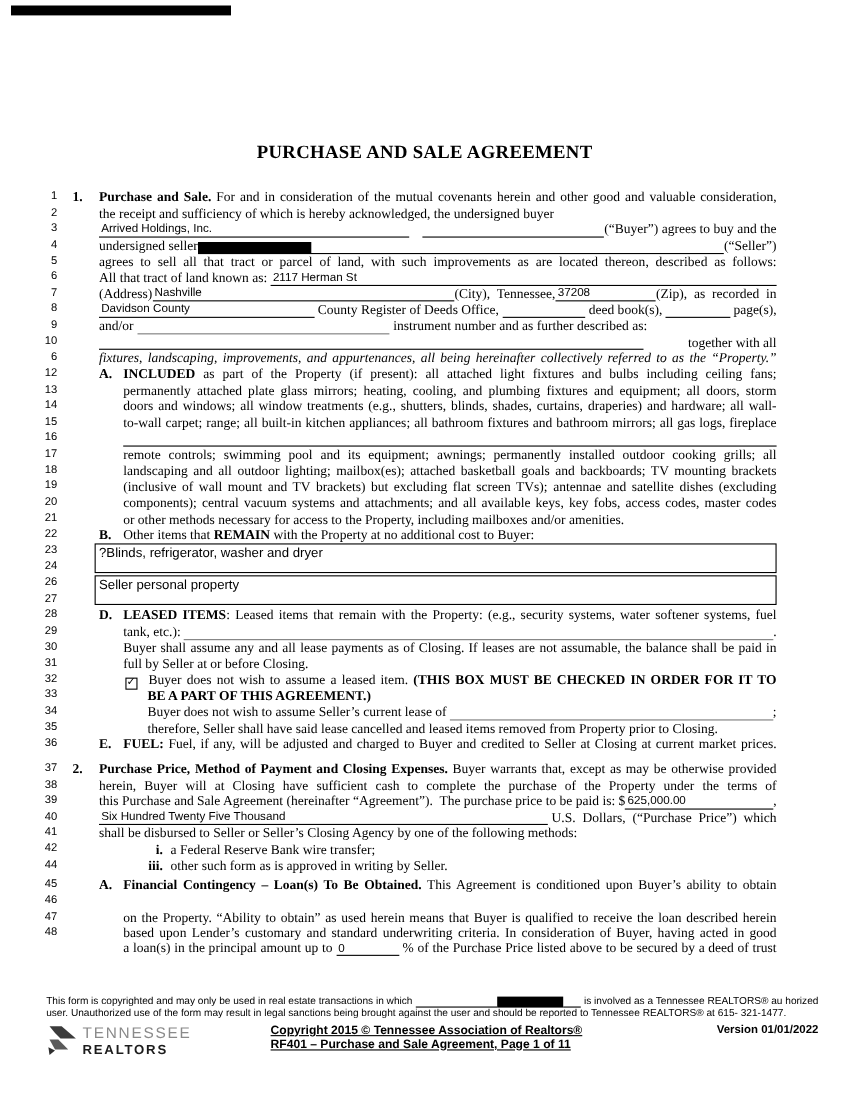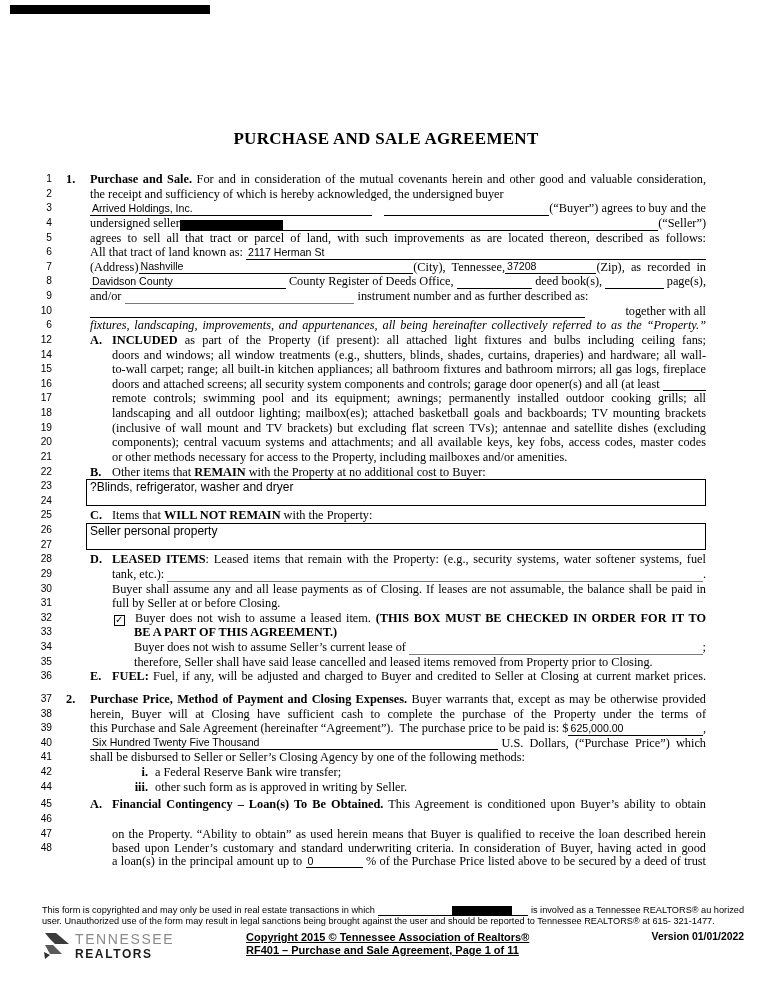--- a/index.html
+++ b/index.html
@@ -98,30 +98,34 @@
       </div>
       <div class="ln">
         <div class="num">6</div>
         <div class="lc j" style="padding-left: 24px; font-style: italic;"><span class="t">fixtures, landscaping, improvements, and appurtenances, all being hereinafter collectively referred to as the “Property.”</span></div>
       </div>
       <div class="ln">
         <div class="num">12</div>
         <div class="lc j" style="padding-left: 24px;"><span class="mk" style="width: 22px; flex: 0 0 auto;">A.</span><span class="t b">INCLUDED</span><span class="t"> as part of the Property (if present): all attached light fixtures and bulbs including ceiling fans;</span></div>
       </div>
       <div class="ln">
+        <div class="num">13</div>
+        <div class="lc j" style="padding-left: 46px;"><span class="t">permanently attached plate glass mirrors; heating, cooling, and plumbing fixtures and equipment; all doors, storm</span></div>
+      </div>
+      <div class="ln">
         <div class="num">14</div>
         <div class="lc j" style="padding-left: 46px;"><span class="t">doors and windows; all window treatments (e.g., shutters, blinds, shades, curtains, draperies) and hardware; all wall-</span></div>
       </div>
       <div class="ln">
         <div class="num">15</div>
         <div class="lc j" style="padding-left: 46px;"><span class="t">to-wall carpet; range; all built-in kitchen appliances; all bathroom fixtures and bathroom mirrors; all gas logs, fireplace</span></div>
       </div>
       <div class="ln">
         <div class="num">16</div>
-        <div class="lc fx" style="padding-left: 46px;"><span class="t">doors and attached screens; all security system components and controls; garage door opener(s) and all (at least </span><span class="ul" style="flex-grow: 1; flex-basis: 0px;"></span></div>
+        <div class="lc fx" style="padding-left: 46px;"><span class="ul" style="flex-grow: 1; flex-basis: 0px;"></span></div>
       </div>
       <div class="ln">
         <div class="num">17</div>
         <div class="lc j" style="padding-left: 46px;"><span class="t">remote controls; swimming pool and its equipment; awnings; permanently installed outdoor cooking grills; all</span></div>
       </div>
       <div class="ln">
         <div class="num">18</div>
         <div class="lc j" style="padding-left: 46px;"><span class="t">landscaping and all outdoor lighting; mailbox(es); attached basketball goals and backboards; TV mounting brackets</span></div>
       </div>
       <div class="ln">
@@ -141,24 +145,20 @@
         <div class="lc pl" style="padding-left: 24px;"><span class="mk" style="width: 22px; flex: 0 0 auto;">B.</span><span class="t">Other items that </span><span class="t b">REMAIN</span><span class="t"> with the Property at no additional cost to Buyer:</span></div>
       </div>
       <div class="boxrow">
         <div class="num">
           <div>23</div>
           <div>24</div>
         </div>
         <div class="boxc">
           <div class="formbox">?Blinds, refrigerator, washer and dryer</div>
         </div>
-      </div>
-      <div class="ln">
-        <div class="num">25</div>
-        <div class="lc pl" style="padding-left: 24px;"><span class="mk" style="width: 22px; flex: 0 0 auto;">C.</span><span class="t">Items that </span><span class="t b">WILL NOT REMAIN</span><span class="t"> with the Property:</span></div>
       </div>
       <div class="boxrow">
         <div class="num">
           <div>26</div>
           <div>27</div>
         </div>
         <div class="boxc">
           <div class="formbox">Seller personal property</div>
         </div>
       </div>

